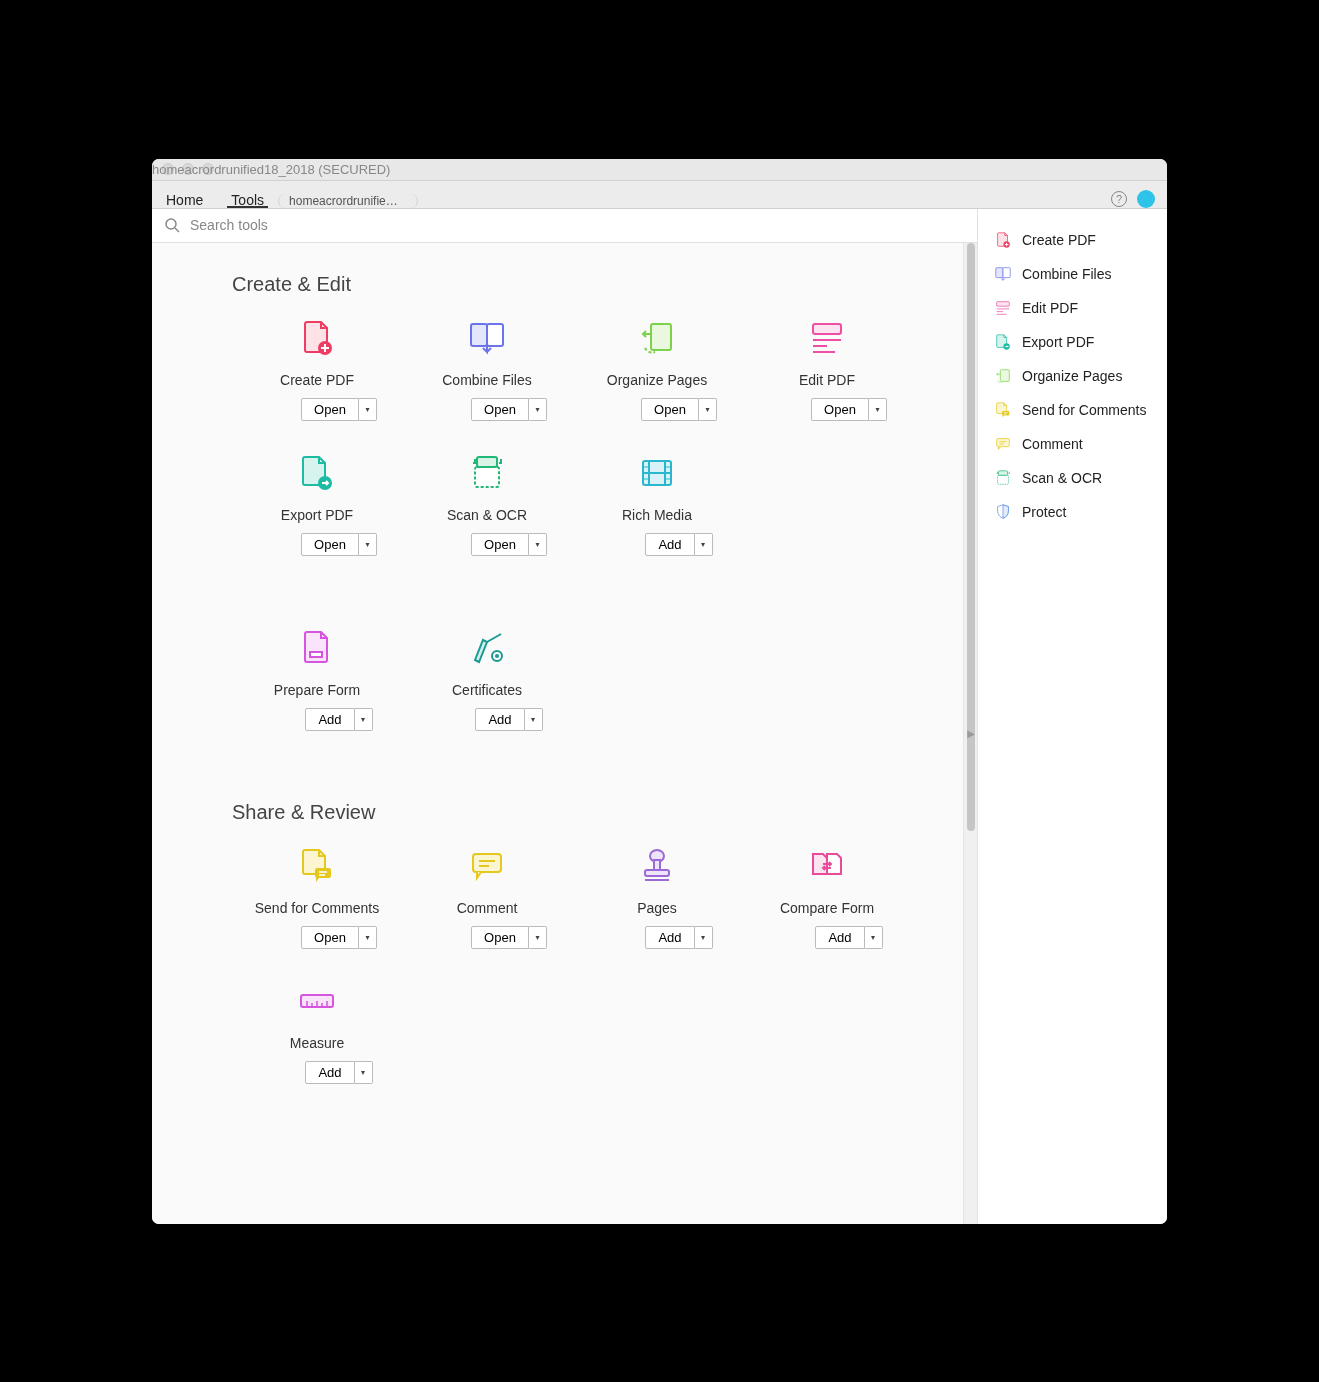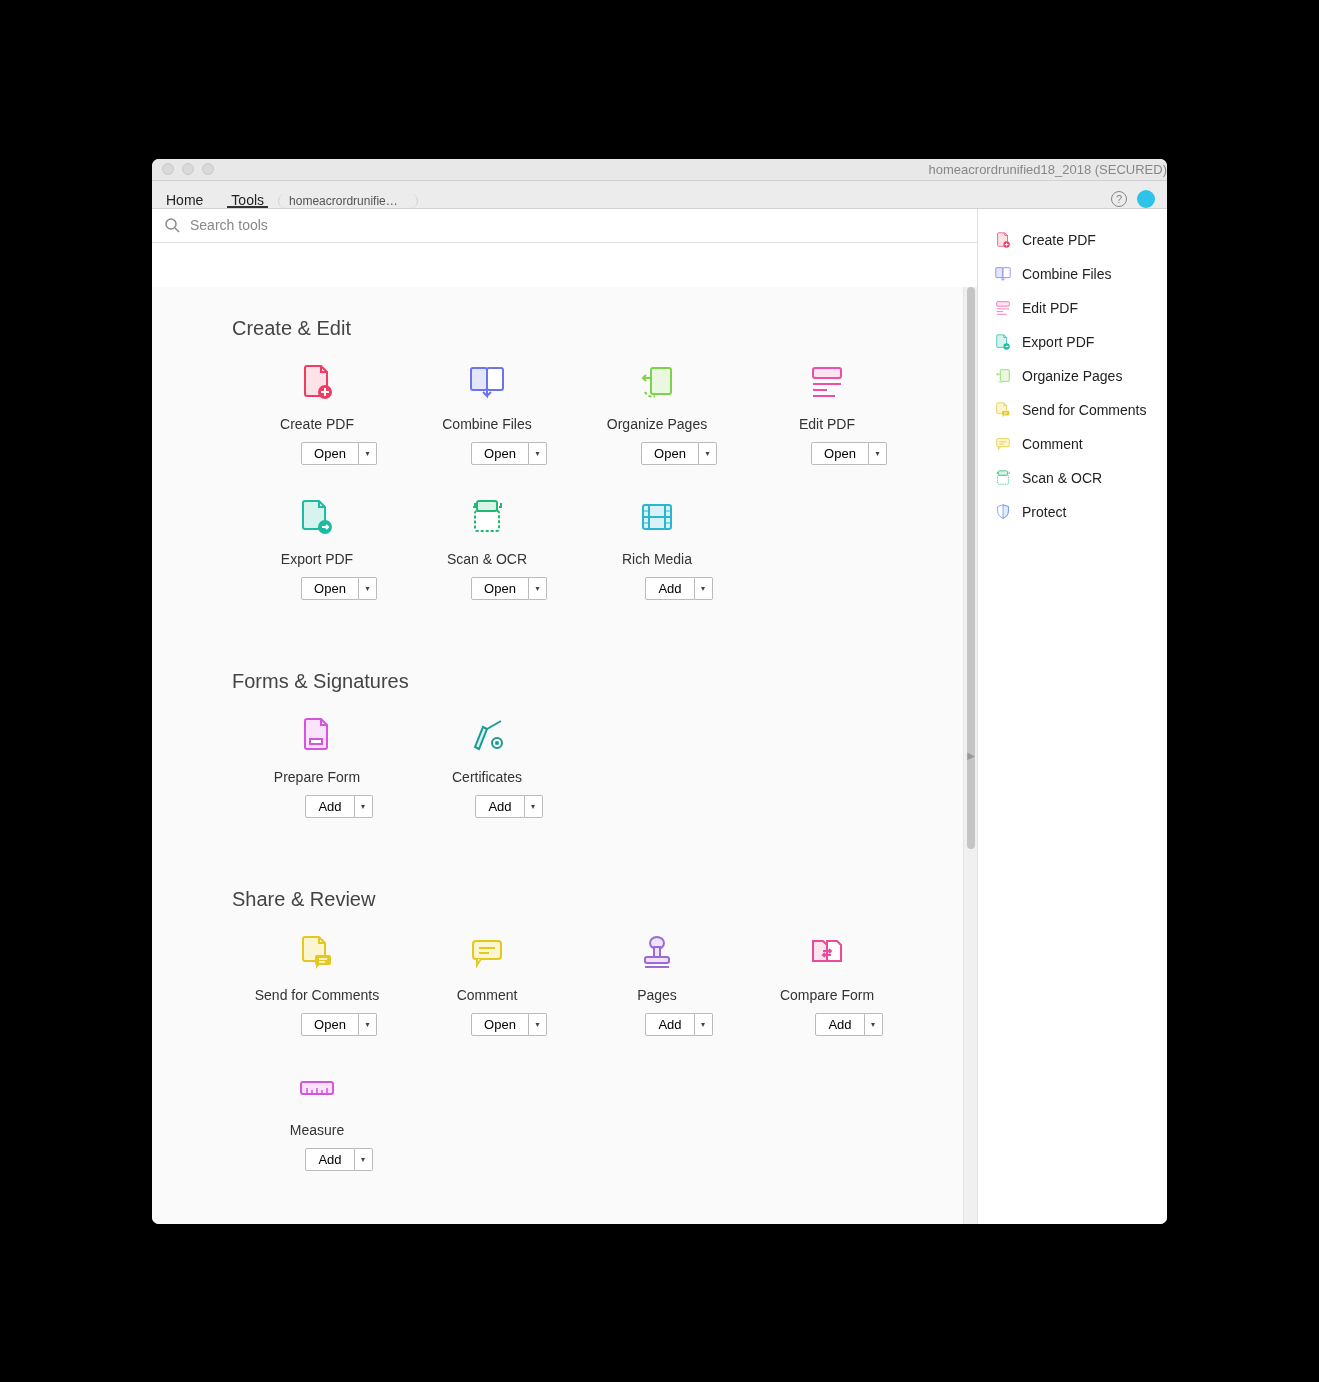--- a/index.html
+++ b/index.html
@@ -30,21 +30,21 @@
   align-items: center;
   padding: 0 10px;
   position: relative;
 }
 .traffic-lights { display: flex; gap: 8px; }
 .traffic-light {
   width: 12px; height: 12px; border-radius: 50%;
   background: #d9d9d9; border: 0.5px solid #c9c9c9;
 }
 .title {
-  position: absolute; left: 0; right: 0; text-align: right;
+  position: absolute; left: 0; right: 0; text-align: left;
   font-size: 13px; color: #888; font-weight: 500;
   pointer-events: none;
 }
 .tabbar {
   height: 28px;
   background: #ececec;
   display: flex;
   align-items: flex-end;
   border-bottom: 1px solid #d1d1d1;
 }
@@ -101,21 +101,21 @@
   padding: 0 12px;
   gap: 10px;
 }
 .search-icon { color: #888; }
 .search-input {
   border: none; outline: none; font-size: 14px; flex: 1;
   color: #222; background: transparent;
 }
 .search-input::placeholder { color: #888; }
 
-.content-wrap { flex: 1; display: flex; min-height: 0; margin-top: 44px; }
+.content-wrap { flex: 1; display: flex; min-height: 0; }
 .content {
   flex: 1;
   overflow-y: auto;
   background: #fafafa;
   padding: 30px 20px 50px 80px;
 }
 .scrollbar-gutter {
   width: 14px;
   background: #f0f0f0;
   border-left: 1px solid #e5e5e5;
@@ -354,21 +354,20 @@
                     <line x1="28" y1="26" x2="34" y2="26" stroke="#2bb6cf" stroke-width="1"></line>
                   </svg>
                 </div>
                 <div class="tool-label">Rich Media</div>
                 <div class="btn-group">
                   <button class="btn-main">Add</button>
                   <button class="btn-drop">▾</button>
                 </div>
               </div>
             </div>
-            <div class="section-title">Forms &amp; Signatures</div>
             <div class="tool-grid">
               <div class="tool-card">
                 <div class="tool-icon">
                   <svg width="40" height="40" viewBox="0 0 40 40">
                     <path d="M10 4 h14 l6 6 v22 a2 2 0 0 1 -2 2 h-18 a2 2 0 0 1 -2 -2 v-26 a2 2 0 0 1 2 -2 z" fill="#f9e4fb" stroke="#d554e0" stroke-width="2"></path>
                     <path d="M24 4 v6 h6" fill="none" stroke="#d554e0" stroke-width="2"></path>
                     <rect x="13" y="24" width="12" height="5" fill="#fff" stroke="#d554e0" stroke-width="2"></rect>
                   </svg>
                 </div>
                 <div class="tool-label">Prepare Form</div>

